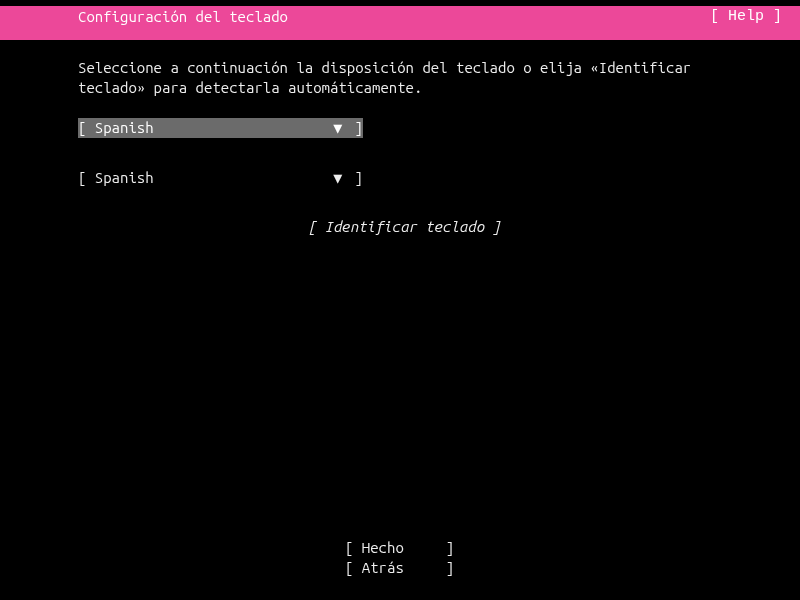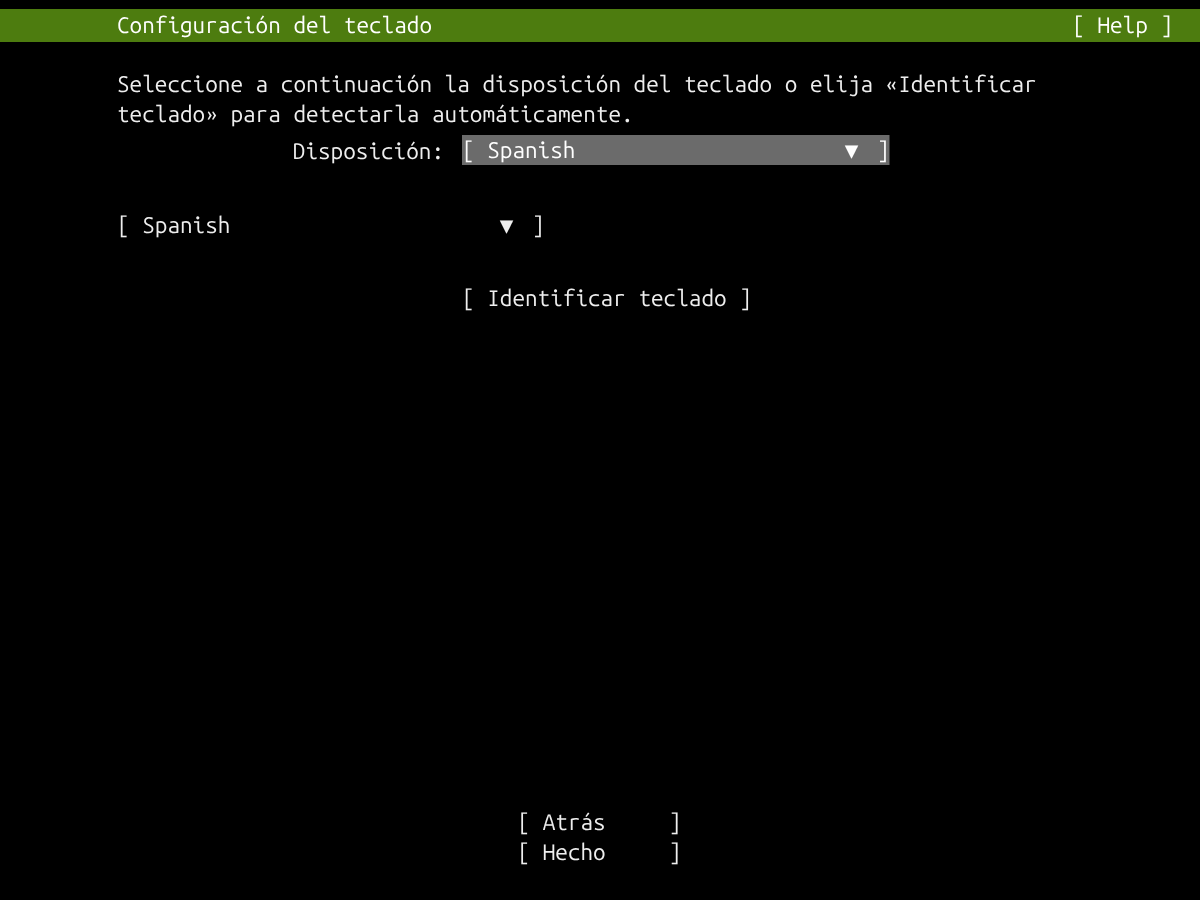--- a/index.html
+++ b/index.html
@@ -7,38 +7,38 @@
     width: 800px;
     height: 600px;
     background: #000000;
     font-family: "Ubuntu Mono", "DejaVu Sans Mono", "Courier New", monospace;
     font-size: 15px;
     color: #eeeeee;
     overflow: hidden;
     position: relative;
   }
   .header {
-    background: #4d7c0f;
+    background: #ec4899;
     color: #ffffff;
-    height: 22px;
+    height: 34px;
     line-height: 22px;
     padding: 0 8px 0 78px;
     display: flex;
     justify-content: space-between;
     margin-top: 6px;
   }
   .header-title { white-space: pre; }
-  .header-help { white-space: pre; padding-right: 10px; }
+  .header-help { white-space: pre; padding-right: 10px; font-family: Liberation Mono, monospace; }
   .content {
     padding: 18px 78px 0 78px;
   }
   .instructions {
     line-height: 20px;
     white-space: pre-wrap;
-    margin-bottom: 4px;
+    margin-bottom: 20px;
   }
   .form-row {
     display: flex;
     align-items: center;
     margin-bottom: 30px;
   }
   .form-label {
     width: 230px;
     text-align: right;
     padding-right: 12px;
@@ -58,20 +58,21 @@
   }
   .dd-open { padding-left: 0; }
   .dd-value { flex: 0 0 auto; text-align: right; }
   .dd-spacer { flex: 1 1 auto; }
   .dd-arrow { padding-left: 6px; }
   .dd-close { padding-left: 4px; }
   .identify-row {
     text-align: left;
     padding-left: 230px;
     margin-top: 21px;
+    font-style: italic;
   }
   .identify-btn {
     white-space: pre;
   }
   .footer {
     position: absolute;
     bottom: 22px;
     left: 0;
     right: 0;
     text-align: center;
@@ -90,21 +91,20 @@
 
 <div class="header">
   <span class="header-title">Configuración del teclado</span>
   <span class="header-help">[ Help ]</span>
 </div>
 
 <div class="content">
   <div class="instructions">Seleccione a continuación la disposición del teclado o elija «Identificar teclado» para detectarla automáticamente.</div>
 
   <div class="form-row">
-    <span class="form-label">Disposición:</span>
     <span class="dropdown selected">
       <span class="dd-open">[ </span>
       <span class="dd-value">Spanish</span>
       <span class="dd-spacer"></span>
       <span class="dd-arrow">▼</span>
       <span class="dd-close"> ]</span>
     </span>
   </div>
 
   <div class="form-row">
@@ -116,15 +116,15 @@
       <span class="dd-close"> ]</span>
     </span>
   </div>
 
   <div class="identify-row">
     <span class="identify-btn">[ Identificar teclado ]</span>
   </div>
 </div>
 
 <div class="footer">
+  <span class="footer-btn">[ Hecho     ]</span>
   <span class="footer-btn">[ Atrás     ]</span>
-  <span class="footer-btn">[ Hecho     ]</span>
 </div>
 
 </body></html>

